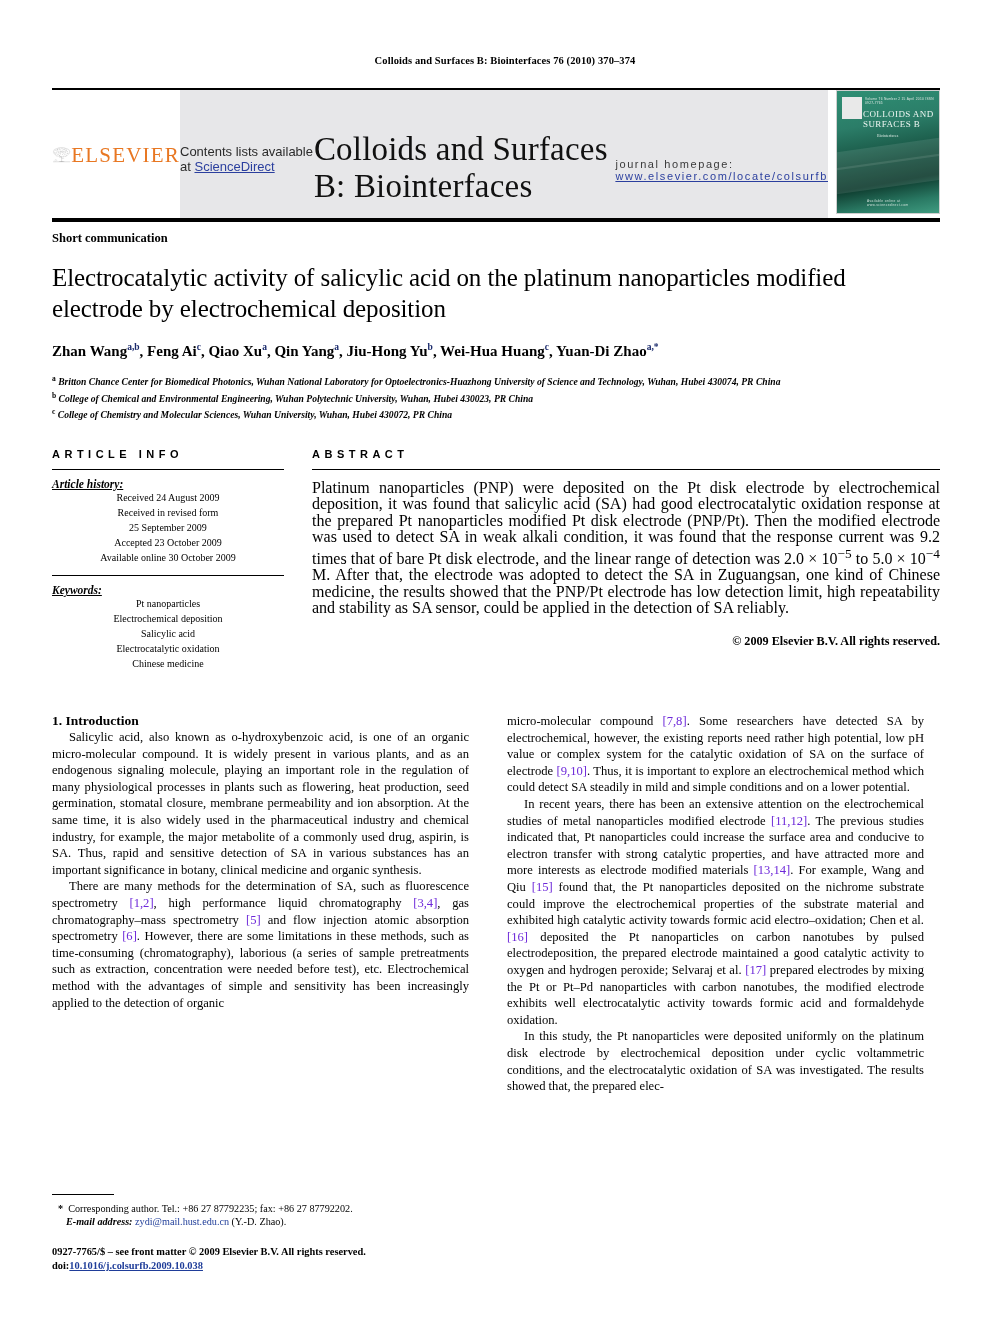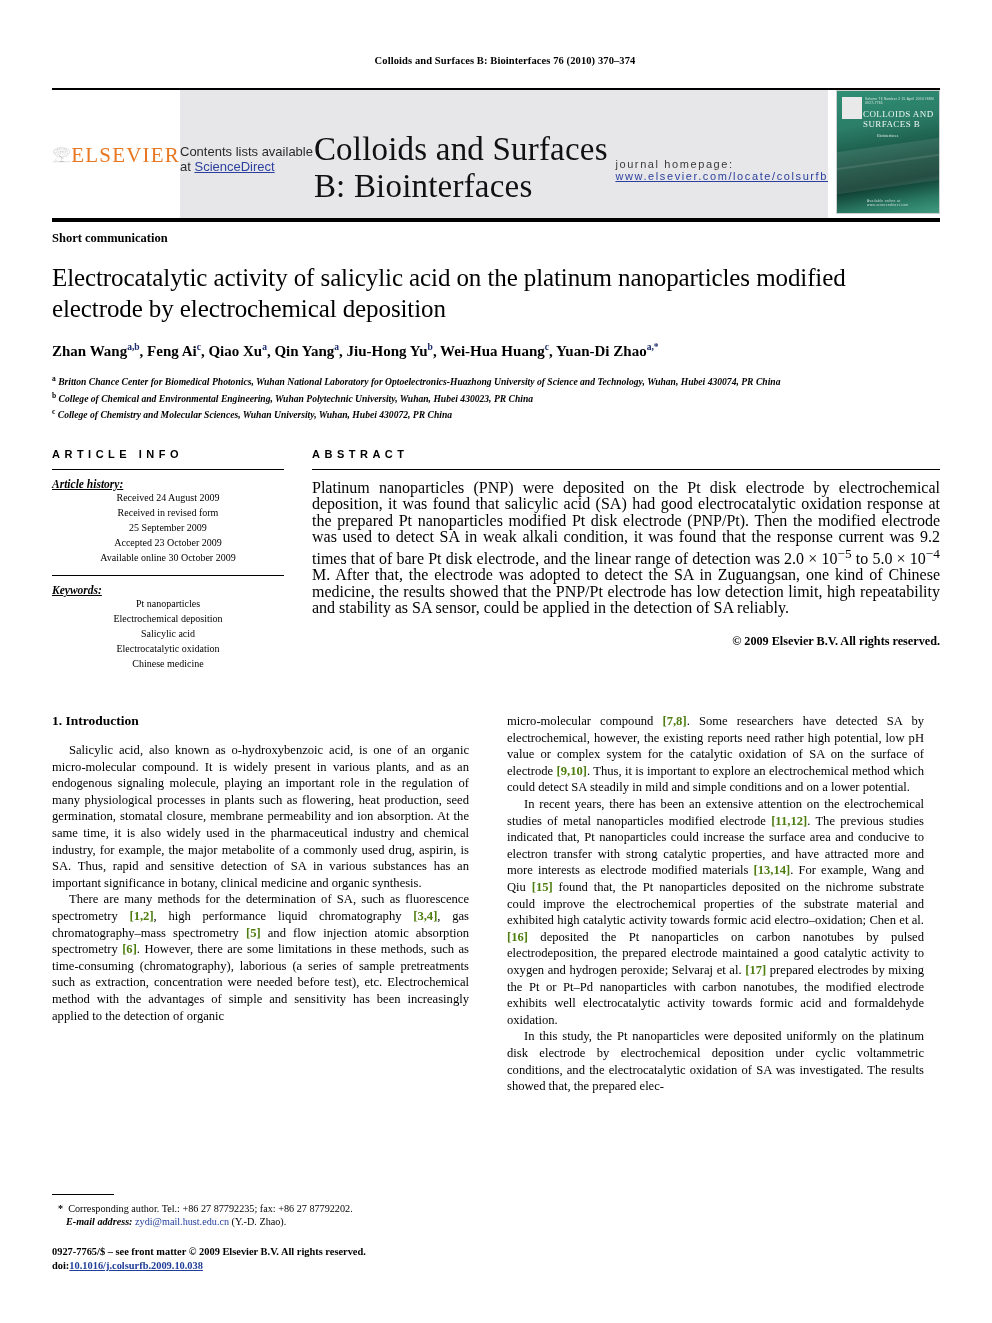--- a/index.html
+++ b/index.html
@@ -213,31 +213,30 @@
   .body-cols {
     display: flex;
     margin: 42px 52px 0 52px;
     gap: 38px;
   }
   .bcol { width: 417px; flex: 0 0 417px; position: relative; }
   .sec-title {
     font-family: "Liberation Serif", serif;
     font-size: 13.5px;
     font-weight: bold;
-    margin-bottom: 13px;
   }
   .para {
     font-size: 12.6px;
     line-height: 16.6px;
     text-align: justify;
     text-indent: 17px;
     margin: 0;
   }
   .para + .para { margin-top: 0; }
-  .ref { color: #4d7c0f; font-weight: bold; }
+  .ref { color: #6d28d9; }
 
   
   .foot-block { position: absolute; left: 0; bottom: 0; width: 417px; }
   .foot-rule { border-top: 1.2px solid #000; width: 62px; margin-bottom: 7px; }
   .foot-note {
     font-size: 10.2px;
     line-height: 13.6px;
     padding-left: 14px;
     text-indent: -8px;
   }

